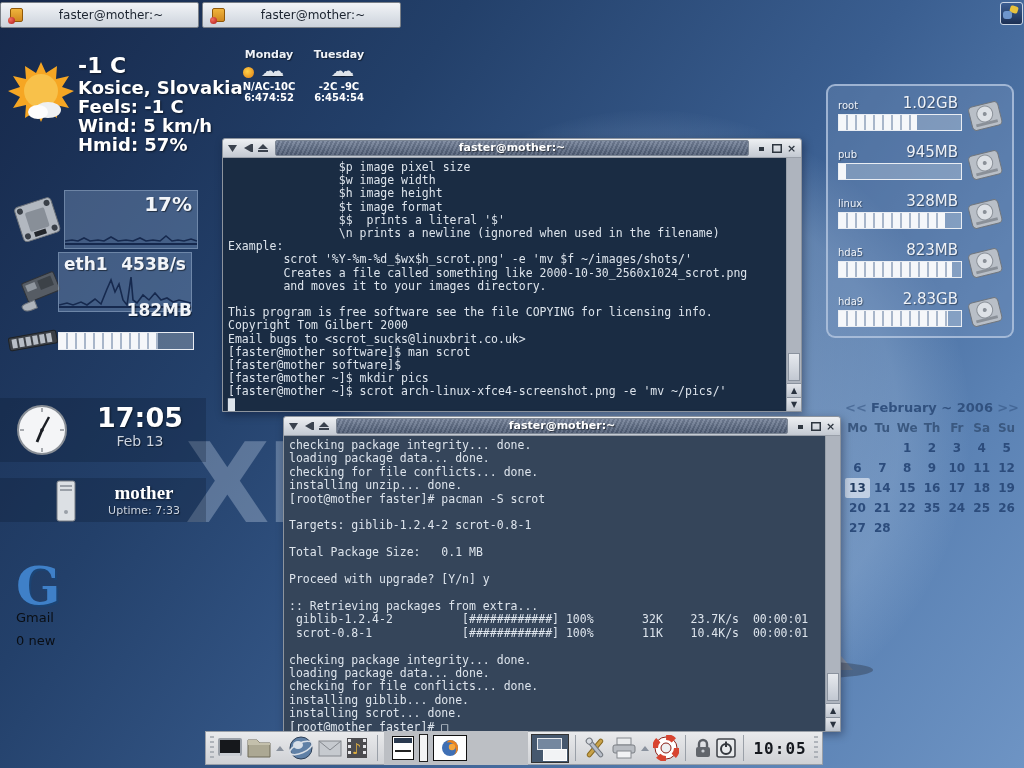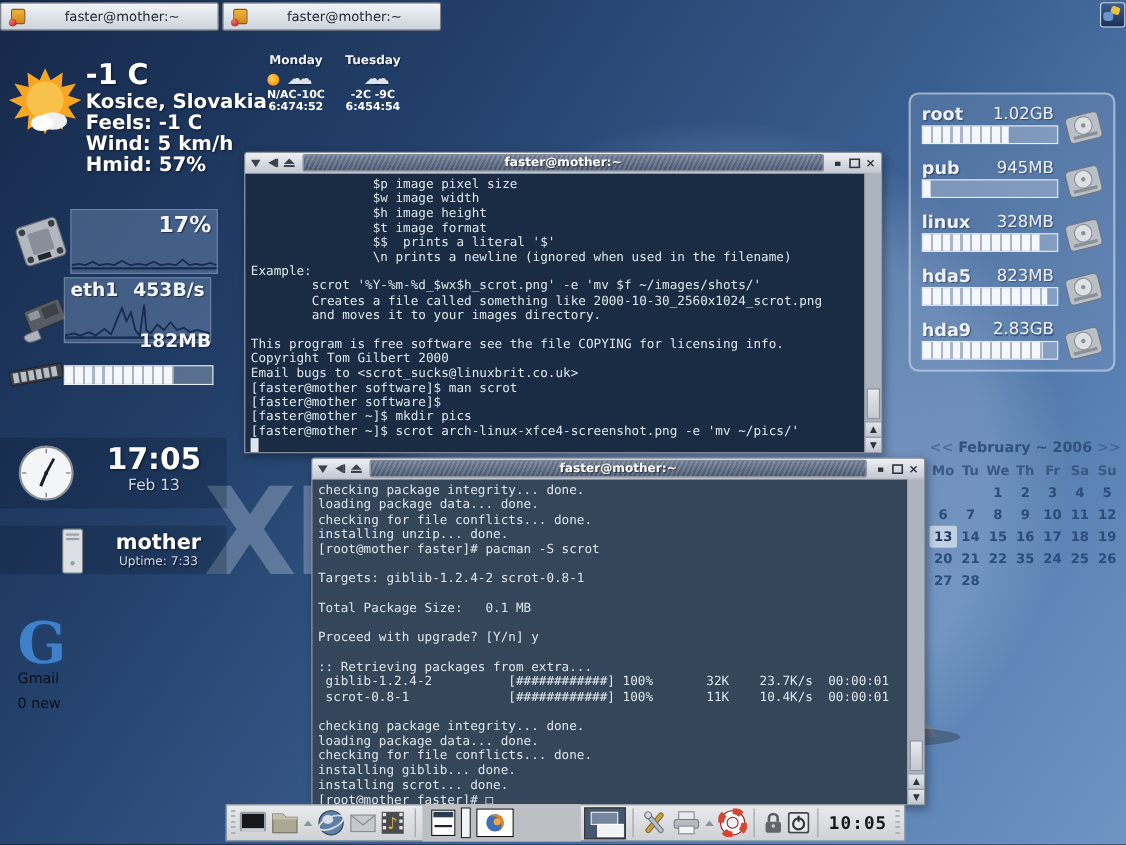--- a/index.html
+++ b/index.html
@@ -22,42 +22,42 @@
   .taskbtn .lbl{flex:1;text-align:center;font-size:12px;color:#1c2430;}
   .xterm-ic{width:17px;height:17px;margin-left:6px;position:relative;}
   .xterm-ic .cube{position:absolute;left:3px;top:1px;width:11px;height:12px;background:linear-gradient(#f0b43c,#d08820);border:1px solid #905808;border-radius:2px;}
   .xterm-ic .dot{position:absolute;left:1px;bottom:0;width:7px;height:7px;border-radius:50%;background:radial-gradient(circle at 35% 35%,#f07060,#b01818);}
   .systray{left:1000px;top:2px;width:21px;height:21px;border-radius:3px;background:linear-gradient(#3c5e92,#1c3054);border:1px solid #c8d4e4;}
   .systray .pz1{position:absolute;left:9px;top:3px;width:8px;height:7px;background:#e8c23c;border-radius:2px;transform:rotate(18deg);}
   .systray .pz2{position:absolute;left:2px;top:8px;width:9px;height:8px;background:#6e96cc;border-radius:3px;}
 
   
   .wtxt{color:#fff;font-weight:bold;text-shadow:1px 1px 2px rgba(0,0,0,.55);}
-  .w-temp{font-size:26px;}
+  .w-temp{font-size:22px;}
   .w-line{font-size:18px;line-height:19px;}
   .fc{display:flex;gap:14px;}
   .fc .day{width:56px;text-align:center;color:#fff;}
   .fc .dname{font-size:11px;font-weight:bold;text-shadow:1px 1px 1px rgba(0,0,0,.5);}
   .fc .clouds{font-size:15px;color:#dde3ea;letter-spacing:-7px;line-height:20px;text-shadow:0 1px 1px rgba(0,0,0,.4);position:relative;}
   .fc .sunb{position:absolute;left:2px;top:6px;width:11px;height:11px;border-radius:50%;background:radial-gradient(circle at 40% 40%,#ffd24a,#e07c10);}
   .fc .temps{font-size:10px;font-weight:bold;text-align:center;}
   .fc .times{font-size:10px;font-weight:bold;}
   .mon-panel{background:rgba(130,158,196,.38);border:1px solid rgba(190,208,232,.35);}
   .mon-val{color:#f2f5f9;font-weight:bold;text-shadow:1px 1px 1px rgba(0,0,0,.5);}
   .bar-shell{border:1px solid #e9edf3;background:rgba(235,240,246,.28);}
   .seg{height:100%;background:repeating-linear-gradient(90deg,#f5f7fa 0px,#f5f7fa 7px,#a8b6ca 7px,#a8b6ca 9px);}
   .band{left:0;width:206px;background:rgba(12,26,48,.28);}
   .gmail-g{font-size:52px;font-weight:bold;color:#3f80c8;text-shadow:2px 2px 0 #1c4474;font-family:"DejaVu Serif",serif;line-height:48px;}
   .gmail-t{font-size:13px;color:#0a0e14;}
 
   
   .disks{left:826px;top:84px;width:188px;height:254px;border-radius:9px;border:2px solid rgba(185,203,227,.75);
     background:rgba(120,150,190,.34);box-sizing:border-box;padding:8px 8px 0 10px;}
   .drow{position:relative;height:49px;}
-  .dname{font-size:16px;color:#eef2f8;text-shadow:1px 1px 1px rgba(0,0,0,.4);font-weight:bold;}
+  .dname{font-size:10px;color:#eef2f8;text-shadow:1px 1px 1px rgba(0,0,0,.4);}
   .dsize{position:absolute;right:46px;top:0;font-size:15px;color:#eef2f8;text-shadow:1px 1px 1px rgba(0,0,0,.4);}
   .dbar{position:absolute;left:0;top:20px;width:122px;height:15px;}
   .dhdd{position:absolute;right:0;top:4px;}
 
   
   .cal{left:845px;top:400px;width:174px;color:#2d4d7e;}
   .cal .hdr{display:flex;font-weight:bold;font-size:13px;justify-content:space-between;color:#31517f;}
   .cal table{border-collapse:collapse;margin-top:3px;}
   .cal td,.cal th{width:25px;height:20px;text-align:center;font-size:12px;font-weight:bold;padding:0;}
   .cal th{color:#3a5880;}
@@ -243,21 +243,21 @@
   </div>
 
   <div class="abs band" style="top:478px;height:44px;"></div>
   <svg class="abs" style="left:55px;top:480px;" width="22" height="42" viewBox="0 0 22 42">
     <rect x="2" y="1" width="18" height="40" rx="2" fill="#dce0e4" stroke="#787e86"></rect>
     <rect x="5" y="5" width="12" height="2" fill="#9aa0a8"></rect>
       <rect x="5" y="9" width="12" height="2" fill="#9aa0a8"></rect>
     <circle cx="11" cy="32" r="2" fill="#9aa0a8"></circle>
   </svg>
   <div class="abs" style="left:84px;top:482px;width:120px;text-align:center;">
-    <div class="wtxt" style="font-size:19px;">mother</div>
+    <div class="wtxt" style="font-size:19px;font-family:Liberation Serif, serif;">mother</div>
     <div style="font-size:11px;color:#ccd4e0;text-shadow:1px 1px 1px rgba(0,0,0,.5);">Uptime: 7:33</div>
   </div>
 
   <div class="abs" style="left:16px;top:562px;">
     <div class="gmail-g">G</div>
     <div class="gmail-t">Gmail</div>
     <div class="gmail-t" style="margin-top:8px;">0 new</div>
   </div>
 
   <div class="abs disks">

